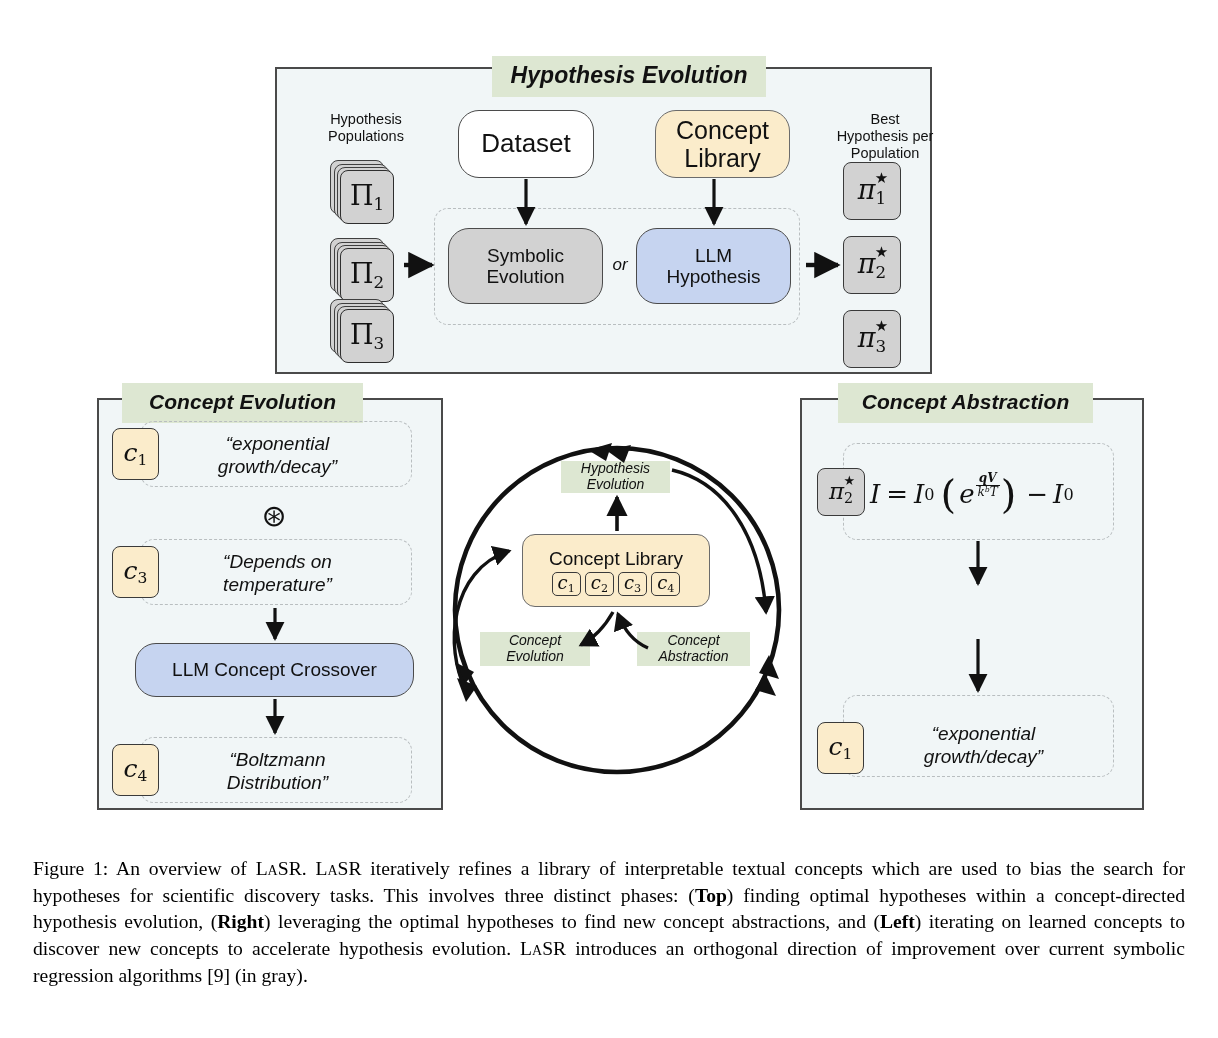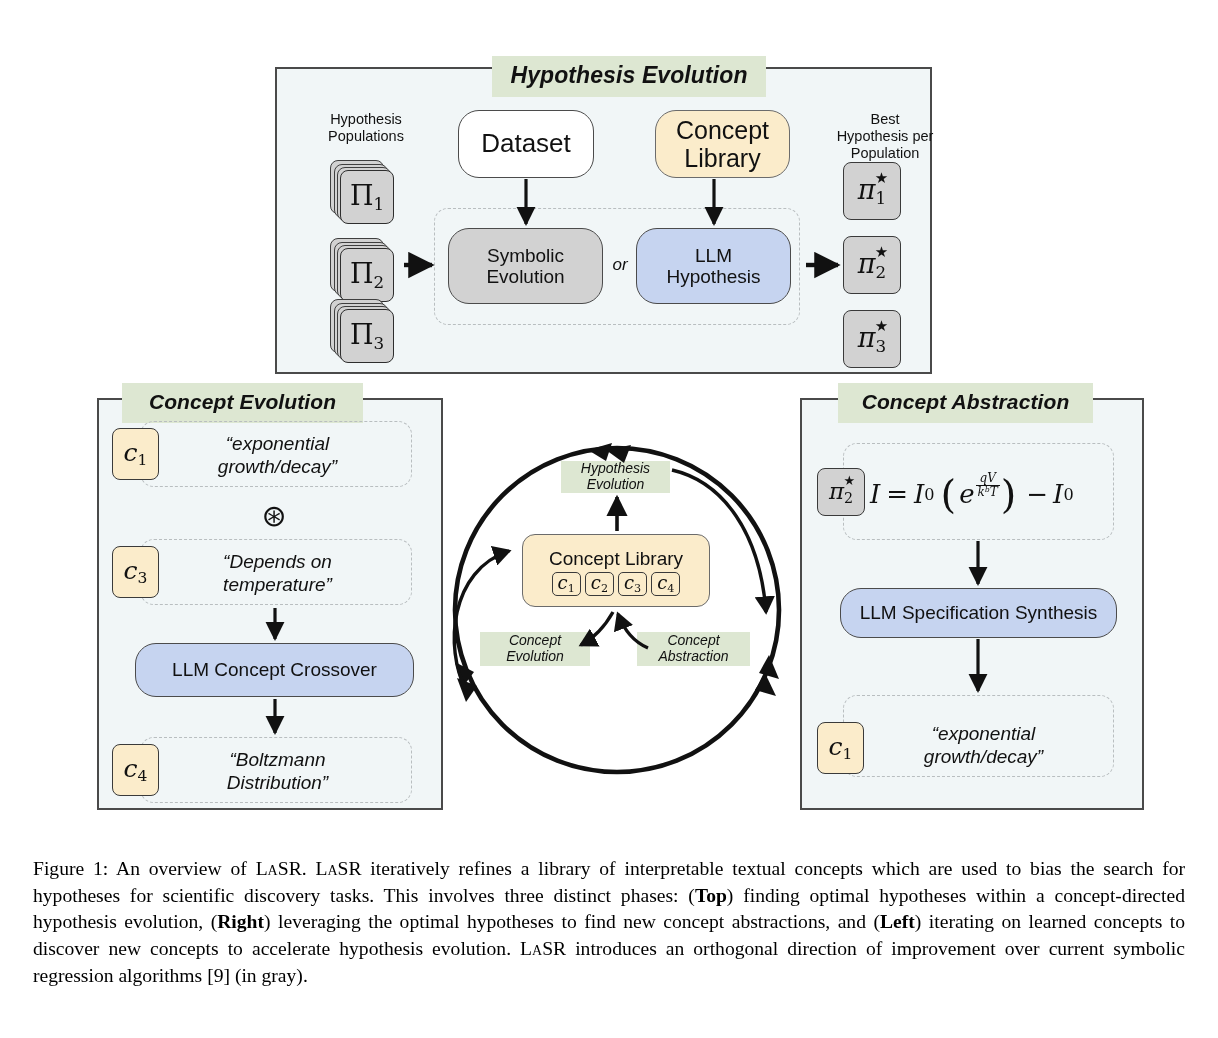--- a/index.html
+++ b/index.html
@@ -197,30 +197,29 @@
     </span>
   </div>
   <div style="position:absolute;left:870px;top:470px;width:250px;height:48px;display:flex;align-items:center;font-family:'DejaVu Serif',serif;font-size:26px;">
     <span class="it">I</span>
     <span style="margin:0 6px;">=</span>
     <span class="it">I</span>
       <span class="sub">0</span>
     <span style="font-size:40px;font-weight:300;margin:0 1px 0 6px;">(</span>
     <span class="it" style="margin-left:2px;">e</span>
     <span style="display:inline-block;font-size:12px;line-height:1.08;text-align:center;position:relative;top:-9px;margin-left:1px;">
-      <span style="display:block;border-bottom:1px solid #111;padding:0 2px;" class="it">qV</span>
+      <span style="display:block;border-bottom:1px solid #111;padding:0 2px;font-weight:bold;" class="it">qV</span>
       <span style="display:block;padding:0 2px;" class="it">kᵇT</span>
     </span>
     <span style="font-size:40px;font-weight:300;margin:0 5px 0 1px;">)</span>
     <span style="margin:0 5px;">−</span>
     <span class="it">I</span>
       <span class="sub">0</span>
   </div>
 
-  <div class="node blue" style="left:840px;top:588px;width:277px;height:50px;font-size:19px;">LLM Specification Synthesis</div>
 
   <div class="dashbox" style="left:843px;top:695px;width:271px;height:82px;"></div>
   <div class="token creamt" style="left:817px;top:722px;width:47px;height:52px;">
     <span class="mth it" style="font-size:25px;">c<span class="sub" style="font-style:normal;">1</span></span>
   </div>
   <div class="italiclabel" style="left:876px;top:723px;width:215px;font-size:19px;white-space:pre-line;">“exponential
 growth/decay”</div>
 
   <div class="greentag" style="left:561px;top:461px;width:109px;height:32px;font-size:14px;">Hypothesis
 Evolution</div>

